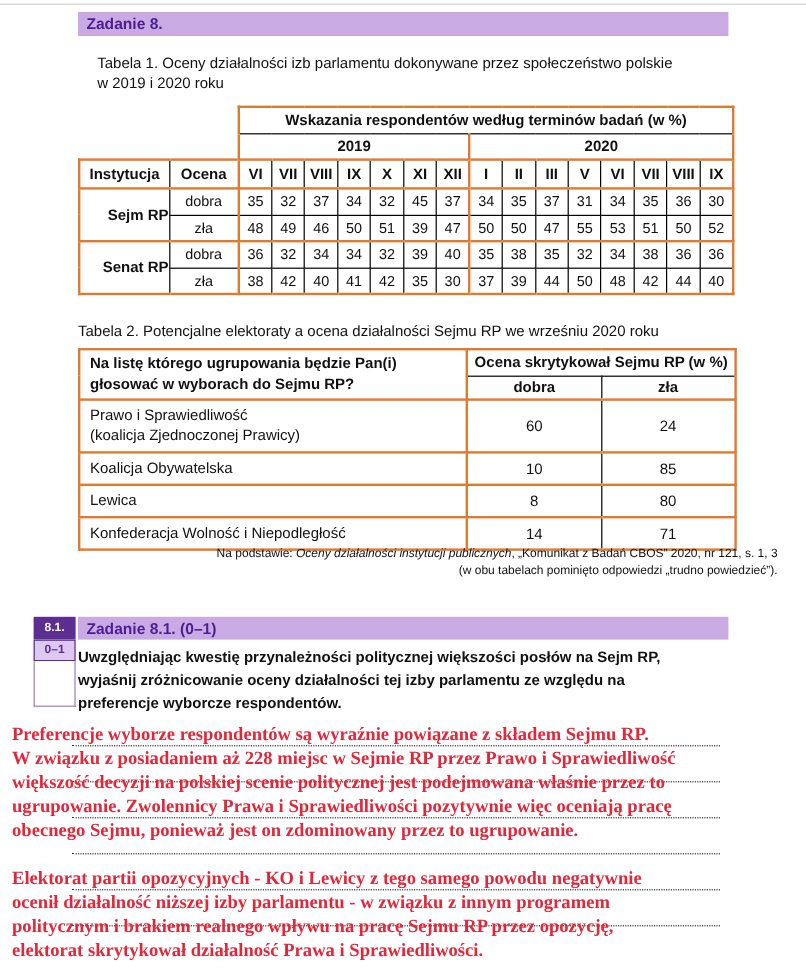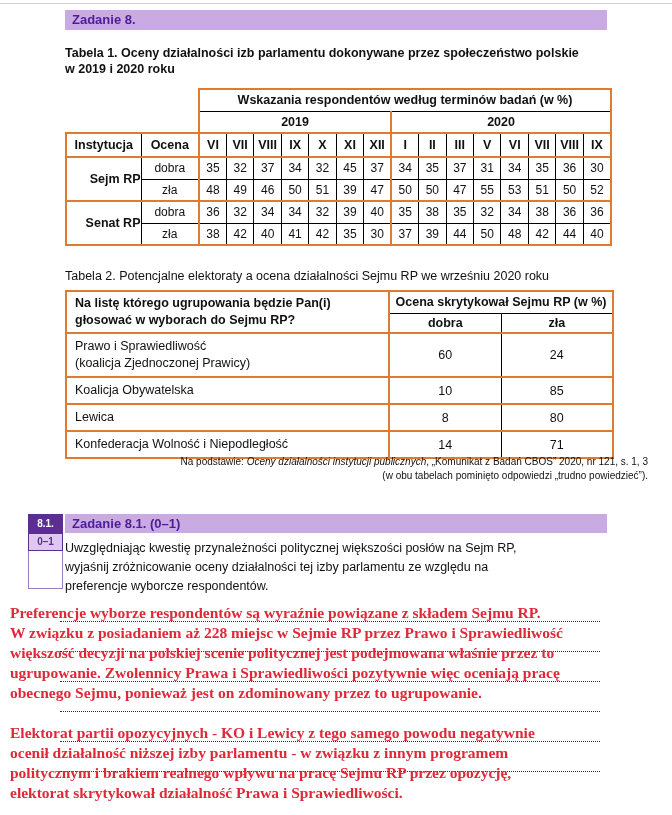--- a/index.html
+++ b/index.html
@@ -17,21 +17,21 @@
   .abs{position:absolute;}
 
   .topline{top:3px;left:0;width:672px;height:0;border-top:1px solid #cfcfcf;}
 
   .task-bar{background:var(--purple);font-weight:bold;font-size:13px;line-height:20px;
             padding-left:7px;color:#4c1d95;}
   #h8{top:10px;left:65px;width:542px;height:20px;}
   #h81{top:514px;left:65px;width:542px;height:19px;line-height:19px;}
 
   .caption{font-size:12.5px;line-height:16px;color:#111;}
-  #cap1{top:45px;left:65px;width:560px;font-weight:bold;}
+  #cap1{top:45px;left:81px;width:560px;}
   #cap2{top:268px;left:65px;width:580px;}
 
   
   table{border-collapse:collapse;table-layout:fixed;}
   #t1{top:88px;left:65px;}
   #t1 table{width:547px;}
   #t2{top:290px;left:65px;}
   #t2 table{width:547px;}
   th,td{border:1px solid #000;font-size:12px;text-align:center;vertical-align:middle;
         padding:0;font-weight:normal;color:#111;overflow:hidden;}
@@ -52,21 +52,21 @@
   .source{top:455px;left:65px;width:583px;text-align:right;font-size:10px;
           line-height:14px;color:#111;}
 
   
   .badge{left:28px;width:35px;text-align:center;font-weight:bold;font-size:10px;}
   #badge-num{top:514px;height:19px;line-height:19px;background:var(--dpurple);color:#fff;}
   #badge-pts{top:533px;height:18px;line-height:16px;background:var(--lpurple);
              color:var(--dpurple);border:1px solid var(--dpurple);}
   #badge-score{top:551px;height:38px;background:#fff;border:1px solid #9b7cc0;border-top:none;}
 
-  .taskbody{top:539px;left:65px;width:560px;font-size:12.5px;font-weight:normal;
+  .taskbody{top:539px;left:65px;width:560px;font-size:12.5px;font-weight:bold;
             line-height:19px;color:#111;}
 
   
   .ruled{left:60px;width:540px;height:0;border-top:1px dotted #303030;}
   .answer{top:603px;left:10px;width:660px;color:var(--red);
           font-family:"Liberation Serif",serif;font-weight:bold;font-size:15.5px;
           line-height:20px;white-space:nowrap;z-index:2;}
   .answer-para + .answer-para{margin-top:20px;}
 </style>
 </head>

